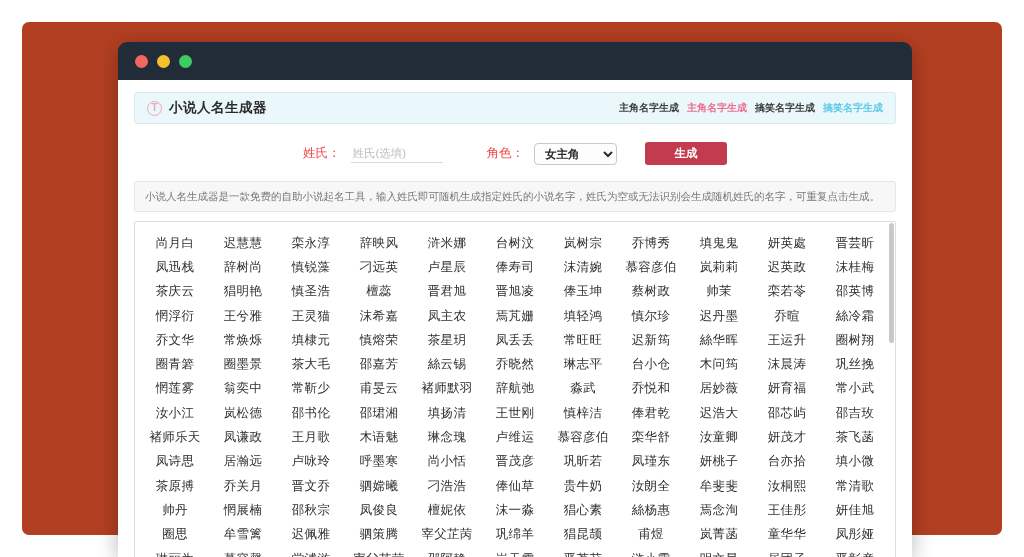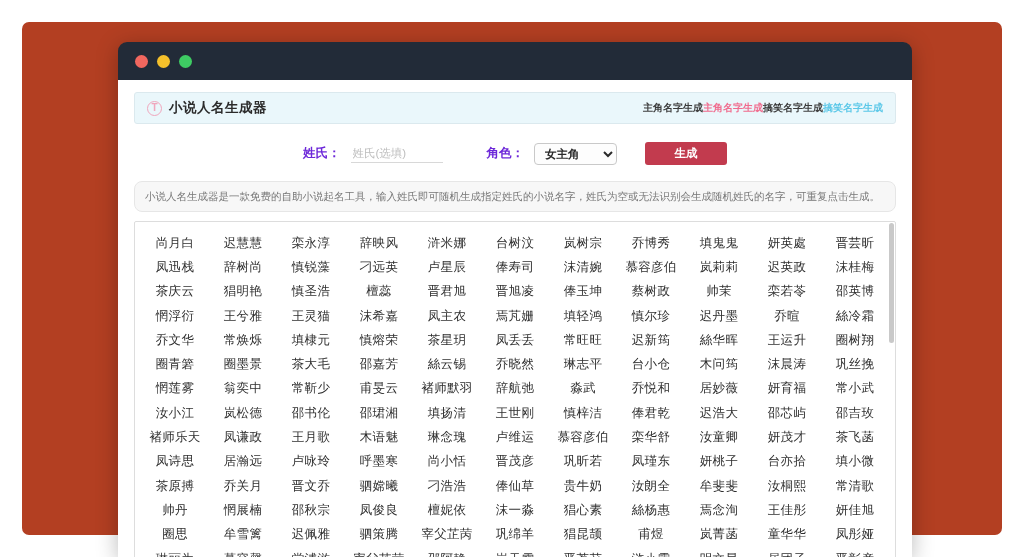--- a/index.html
+++ b/index.html
@@ -72,37 +72,38 @@
   .brand-title {
     font-size: 13.5px;
     color: #2b2b2b;
     font-weight: 600;
     letter-spacing: .5px;
     text-align: center;
   }
   .navlinks {
     margin-left: auto;
     display: flex;
+    gap: 8px;
     font-size: 10px;
     font-weight: 600;
   }
   .navlinks span { white-space: nowrap; }
 
   
   .form-row {
     display: flex;
     align-items: center;
     justify-content: center;
     gap: 10px;
     padding: 18px 0 16px 0;
   }
   .field-label {
     font-size: 12.5px;
-    color: #6d28d9;
-    font-weight: 700;
+    color: #ef4444;
+    font-weight: 400;
   }
   .surname-input {
     width: 92px;
     border: none;
     border-bottom: 1px solid #d8d8d8;
     font-size: 11.5px;
     font-family: inherit;
     color: #333;
     padding: 3px 2px;
     outline: none;
@@ -130,21 +131,21 @@
     font-family: inherit;
     font-size: 11.5px;
     font-weight: 600;
     cursor: pointer;
   }
 
   
   .desc {
     background: #f7f7f7;
     border: 1px solid #e6e6e6;
-    border-radius: 8px;
+    border-radius: 3px;
     font-size: 10.5px;
     color: #777777;
     padding: 7px 10px;
     line-height: 1.4;
     white-space: nowrap;
     overflow: hidden;
   }
 
   
   .names-panel {

